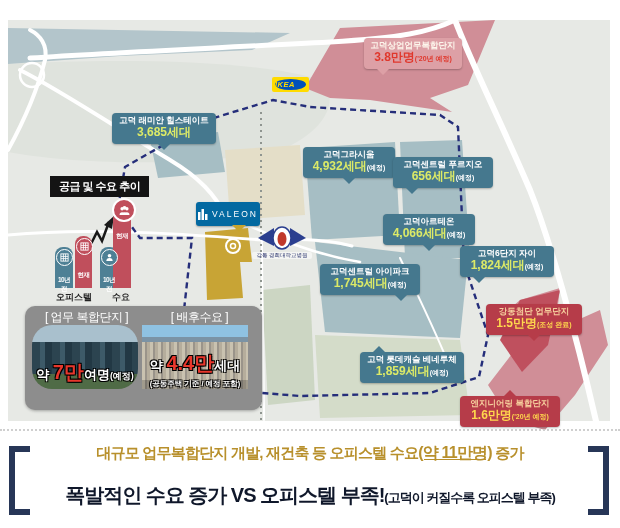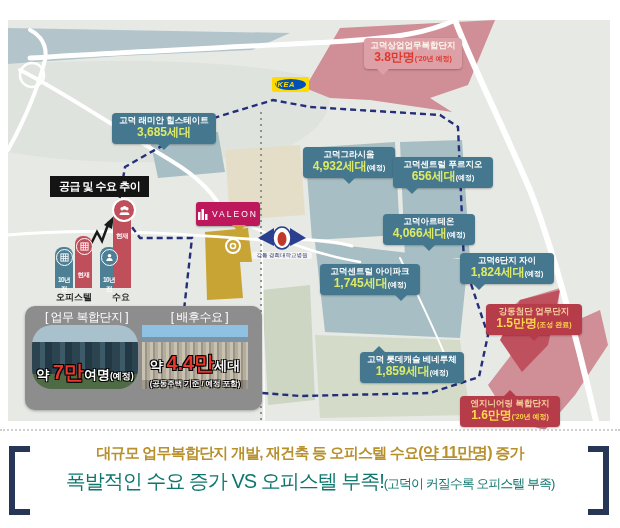--- a/index.html
+++ b/index.html
@@ -47,21 +47,21 @@
   .blab{position:absolute;z-index:3;color:#fff;font-size:6.5px;font-weight:bold;
         text-align:center;letter-spacing:-0.5px;}
   .glab{position:absolute;z-index:3;color:#222;font-size:9px;font-weight:bold;text-align:center;}
 
   
   .ikea{position:absolute;left:272px;top:77px;width:37px;height:15px;z-index:3;background:#ffdb00;
         border-radius:2px;display:flex;align-items:center;justify-content:center;}
   .ikea-oval{width:31px;height:11px;background:#0051ba;border-radius:50%;display:flex;
         align-items:center;}
   .ikea-oval span{color:#ffdb00;font-size:7.5px;font-weight:bold;font-style:italic;letter-spacing:0.5px;}
-  .valeon{position:absolute;left:196px;top:202px;width:64px;height:24px;z-index:3;background:#be185d;
+  .valeon{position:absolute;left:196px;top:202px;width:64px;height:24px;z-index:3;background:#0369a1;
         border-radius:3px;display:flex;align-items:center;justify-content:center;gap:4px;
         box-shadow:0 1px 2px rgba(0,0,0,.3);}
   .valeon .vtxt{color:#fff;font-size:8.5px;letter-spacing:2px;}
   .valeon .pt{border-top-color:#c7a42e;}
   .hosp-label{position:absolute;left:252px;top:252px;width:60px;z-index:3;font-size:5.5px;
         color:#26306b;text-align:center;background:rgba(255,255,255,.55);border-radius:2px;}
 
   
   .panel{position:absolute;left:25px;top:306px;width:237px;height:104px;z-index:4;
          background:#8d8d8d;border-radius:10px;box-shadow:0 1px 3px rgba(0,0,0,.3);}
@@ -89,21 +89,21 @@
        text-shadow:-1px -1px 0 #000,1px -1px 0 #000,-1px 1px 0 #000,1px 1px 0 #000;}
 
   
   .dotsep{position:absolute;left:0;right:0;top:429px;border-top:2px dotted #cfcfcf;z-index:2;}
   .brk{position:absolute;width:15px;height:57px;top:446px;z-index:3;}
   .brk-l{left:9px;border-left:6px solid #273657;border-top:6px solid #273657;border-bottom:6px solid #273657;}
   .brk-r{right:11px;border-right:6px solid #273657;border-top:6px solid #273657;border-bottom:6px solid #273657;}
   .footer{position:absolute;left:32px;right:32px;top:443px;z-index:3;text-align:center;}
   .f-line1{color:#b8902c;font-size:15px;font-weight:bold;letter-spacing:-0.8px;white-space:nowrap;}
   .f-line1 .f-small{font-size:16px;text-decoration:underline;}
-  .f-line2{margin-top:4px;color:#0f766e;font-size:20px;font-weight:normal;letter-spacing:-1px;white-space:nowrap;}
+  .f-line2{margin-top:18px;color:#0f172a;font-size:20px;font-weight:bold;letter-spacing:-1px;white-space:nowrap;}
   .f-line2 .f-small2{font-size:13px;}
 </style>
 </head>
 <body>
 
 <div id="stage">
 
   <svg id="mapsvg" width="620" height="528">
 
     <rect x="8" y="20" width="602" height="401" fill="#e7e9e5"></rect>
@@ -178,21 +178,21 @@
     <div class="l-units"><span class="num">656세대</span><span class="sfx">(예정)</span></div>
     <i class="pt down p-l"></i>
   </div>
 
   <div class="lbox tbox" style="left:383px;top:214px;width:86px">
     <div class="l-name">고덕아르테온</div>
     <div class="l-units"><span class="num">4,066세대</span><span class="sfx">(예정)</span></div>
     <i class="pt down p-c"></i>
   </div>
 
-  <div class="lbox tbox" style="left:460px;top:253px;width:88px">
+  <div class="lbox tbox" style="left:460px;top:246px;width:88px">
     <div class="l-name">고덕6단지 자이</div>
     <div class="l-units"><span class="num">1,824세대</span><span class="sfx">(예정)</span></div>
     <i class="pt down p-l"></i>
   </div>
 
   <div class="lbox tbox" style="left:320px;top:264px;width:94px">
     <div class="l-name">고덕센트럴 아이파크</div>
     <div class="l-units"><span class="num">1,745세대</span><span class="sfx">(예정)</span></div>
     <i class="pt down p-r"></i>
   </div>

